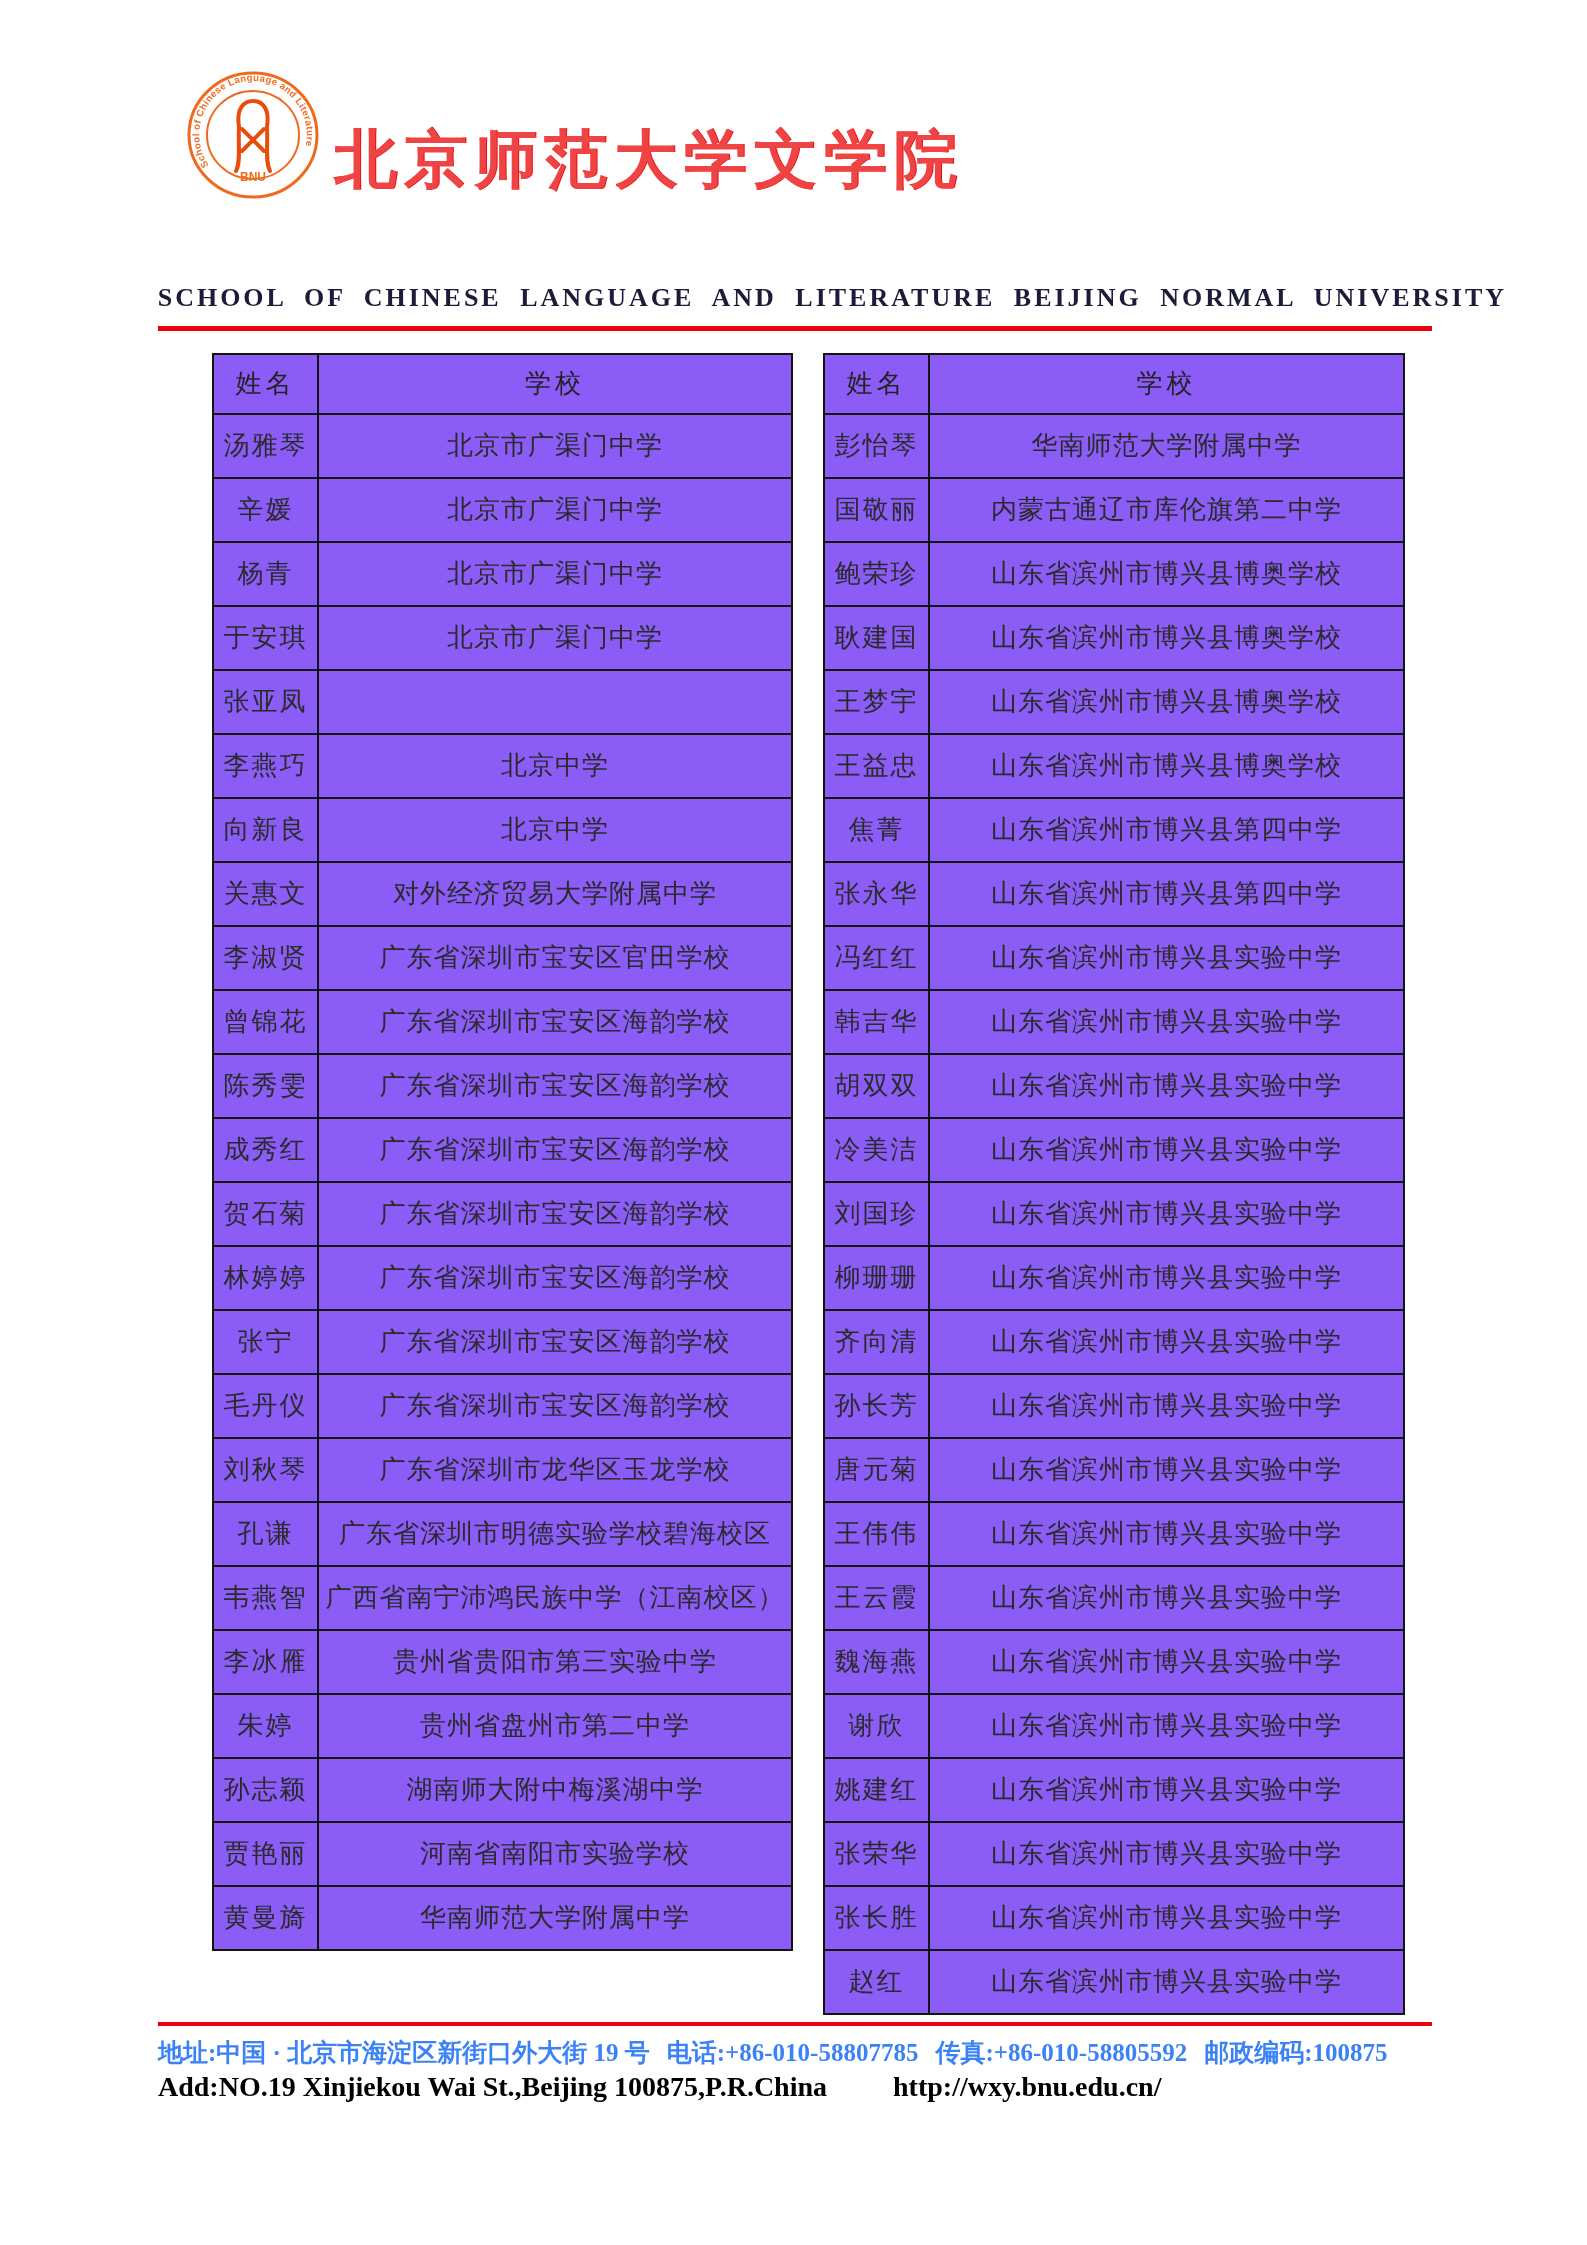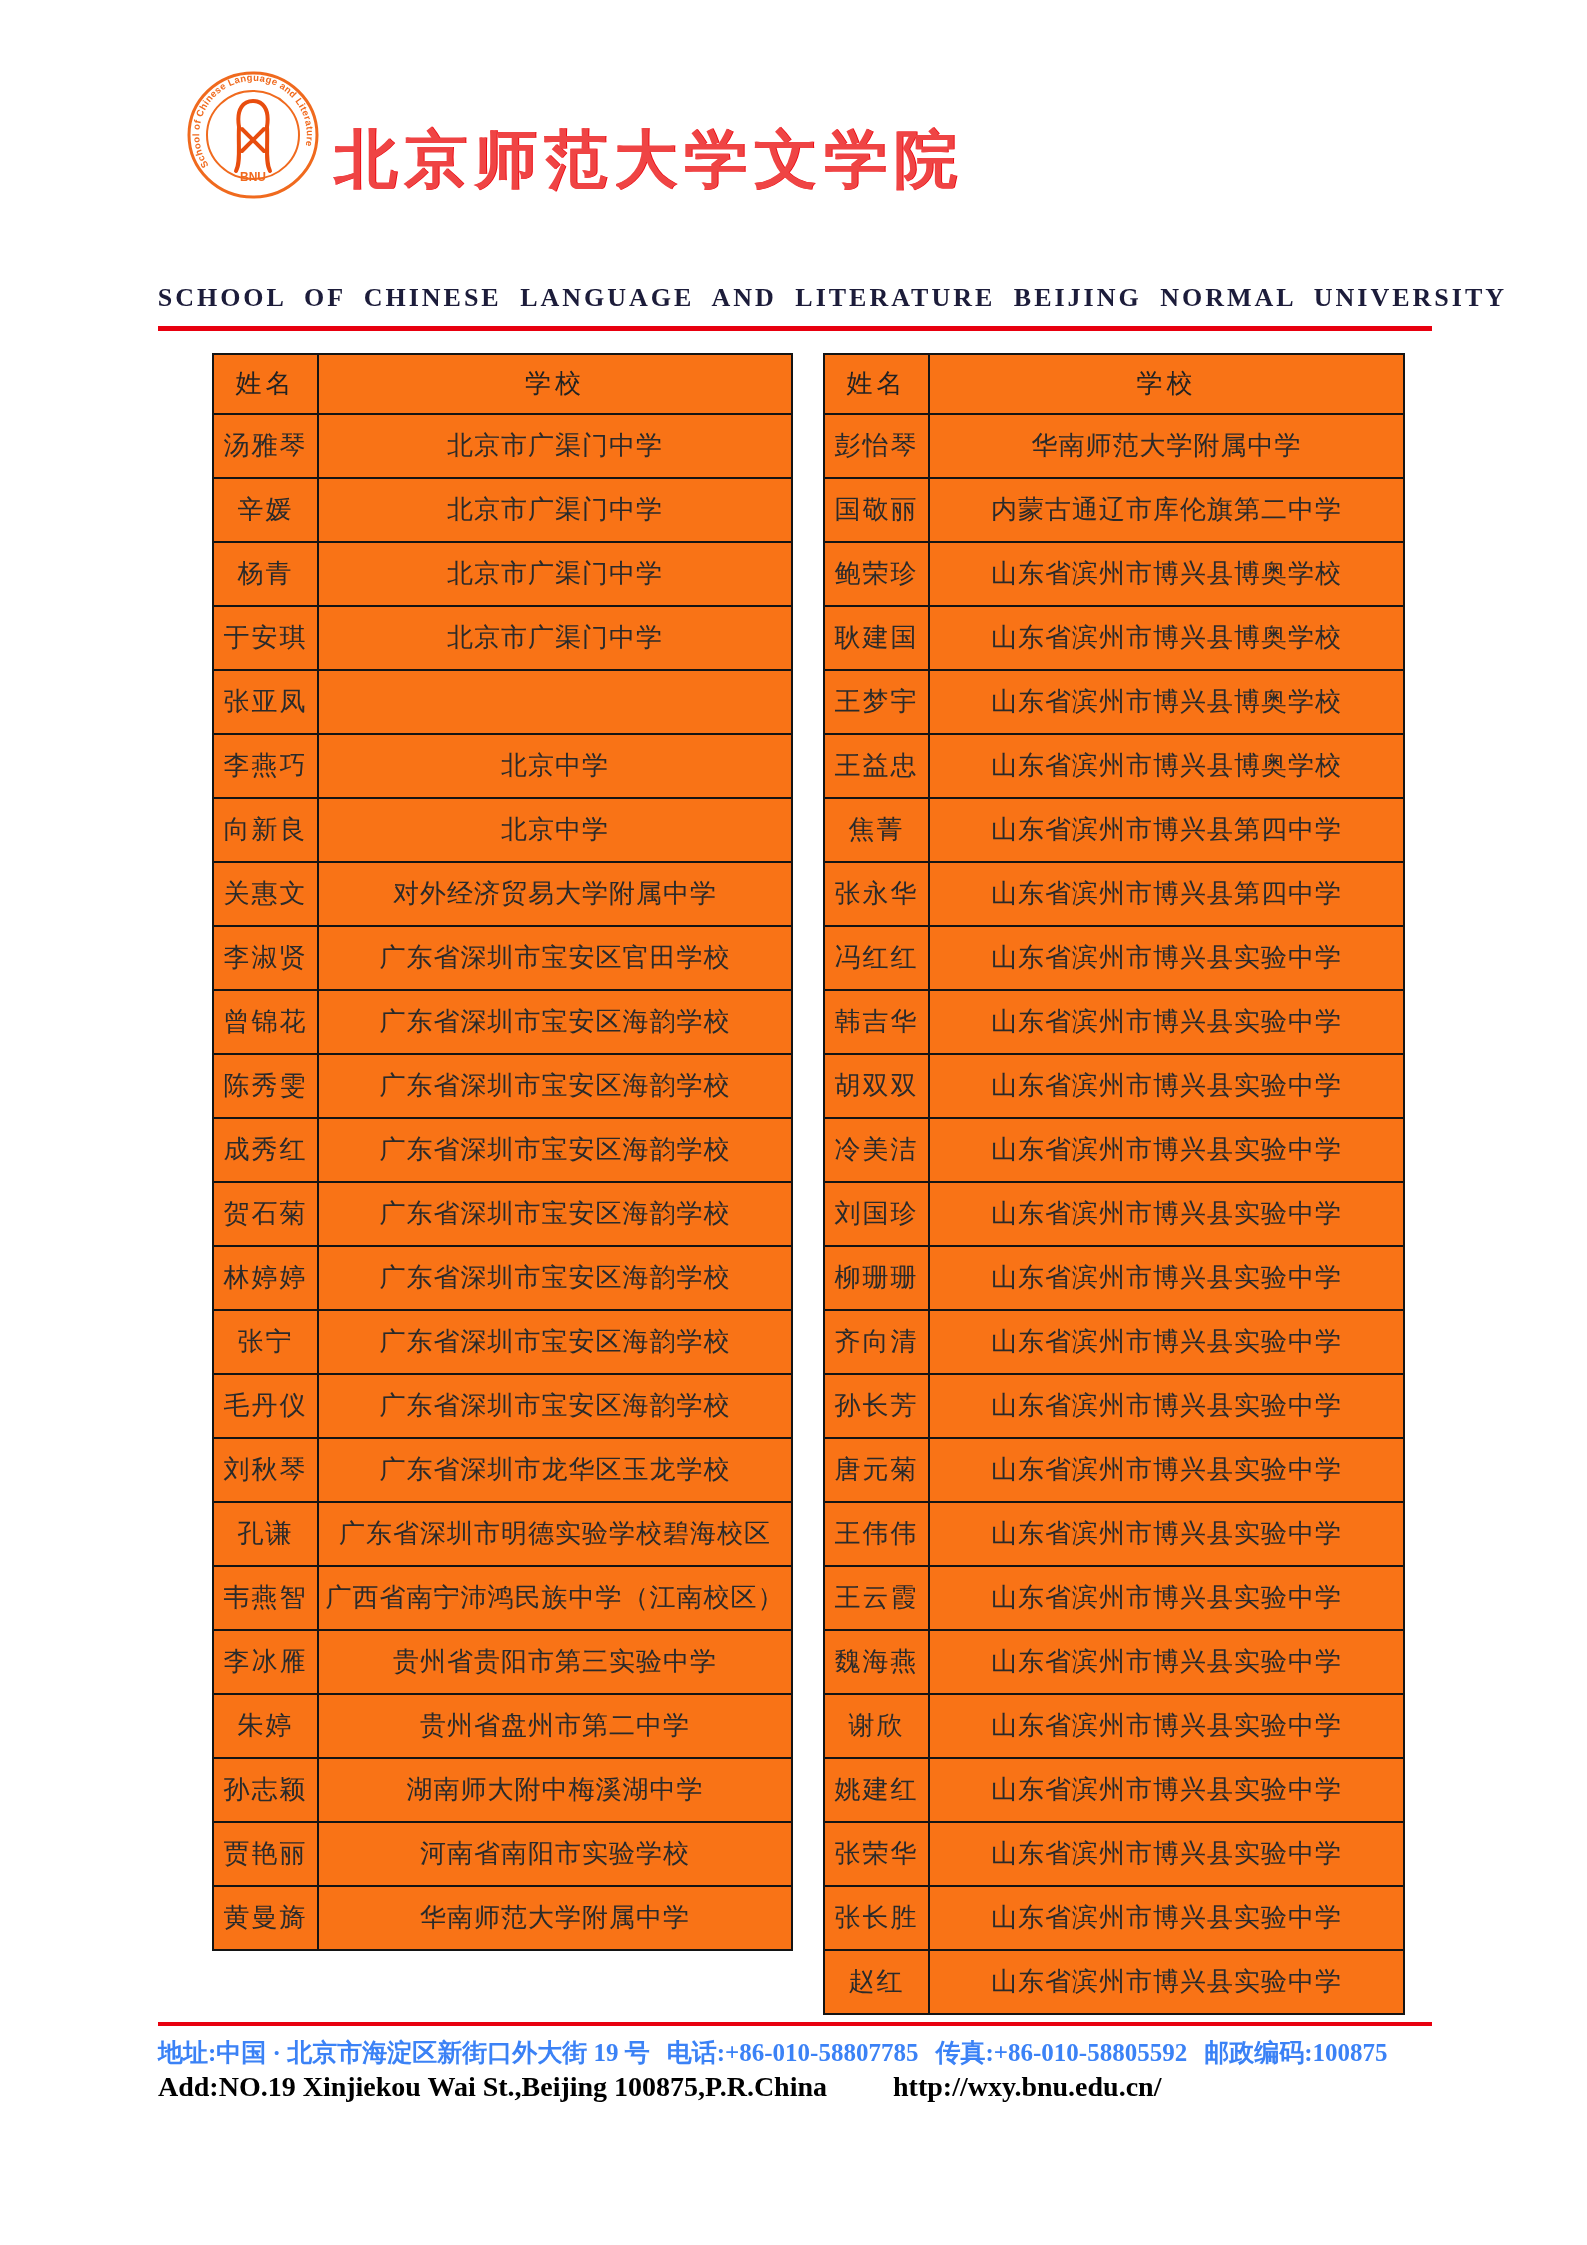--- a/index.html
+++ b/index.html
@@ -26,21 +26,21 @@
     font-size:26px;font-weight:bold;color:#1c1c3a;
     letter-spacing:3px;word-spacing:9px;white-space:nowrap;
   }
   .red-rule{position:absolute;background:#e8000f;}
   #rule-top{left:158px;top:326px;width:1274px;height:5px;}
   #rule-bottom{left:158px;top:2022px;width:1274px;height:4px;}
   
   .roster{
     position:absolute;top:353px;
     border:2px solid #141414;
-    background:#f97316;
+    background:#8b5cf6;
   }
   #roster-left{left:212px;width:577px;}
   #roster-right{left:823px;width:578px;}
   .t-row{display:flex;border-bottom:2px solid #141414;height:62px;}
   .t-row:last-child{border-bottom:none;text-align:center;}
   .t-row.head{height:58px;}
   .cell{
     display:flex;align-items:center;justify-content:center;
     color:#2a2a2a;font-size:26px;line-height:1.1;
     overflow:hidden;white-space:nowrap;

